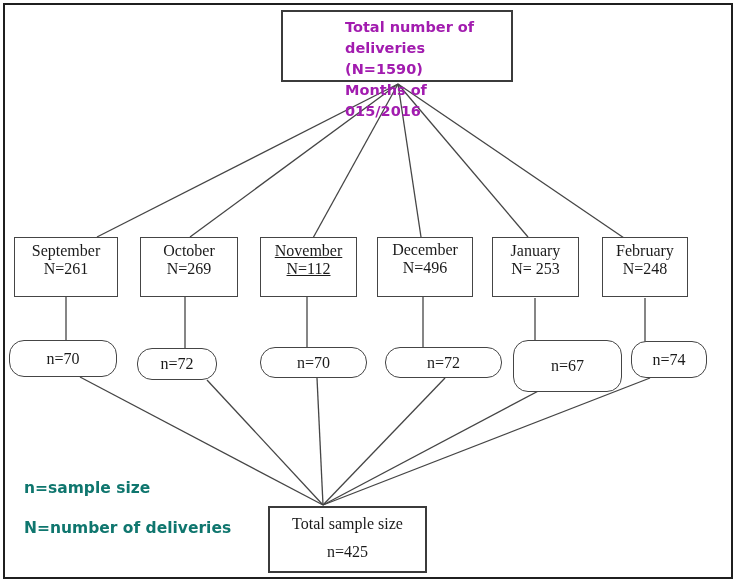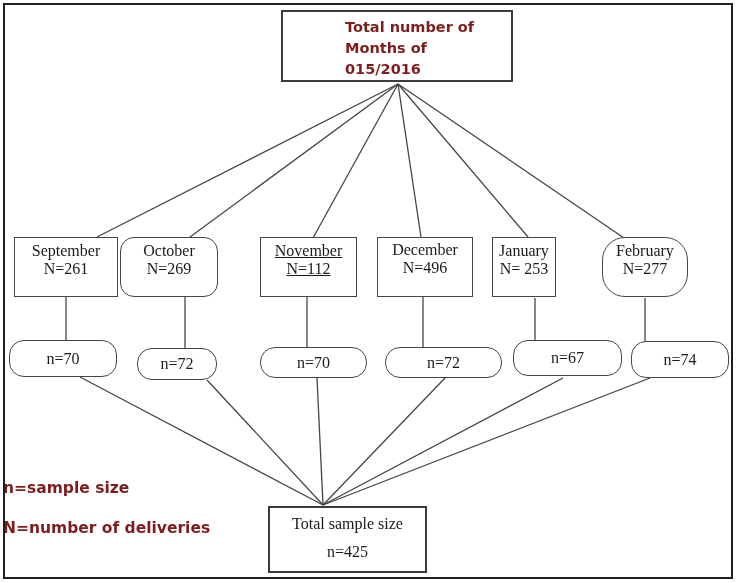--- a/index.html
+++ b/index.html
@@ -21,21 +21,21 @@
   .box{
     position:absolute;
     background:#fff;
     border:1.5px solid #454545;
     box-sizing:border-box;
   }
   .top-box{
     left:281px;top:10px;width:232px;height:72px;
     border-width:2px;border-color:#3b3b3b;
     font-family:"DejaVu Sans","Liberation Sans",sans-serif;
-    font-size:14.5px;font-weight:600;color:#7f1d1d;
+    font-size:14.5px;font-weight:600;color:#a21caf;
     line-height:21px;
     padding:5px 4px 0 62px;
     text-align:left;
   }
   .month-box{
     top:237px;height:60px;
     display:flex;flex-direction:column;
     justify-content:space-between;align-items:center;
     padding:4px 0 20px;
     font-size:16px;
@@ -47,23 +47,23 @@
   }
   .total-box{
     left:268px;top:506px;width:159px;height:67px;
     border-width:2px;border-color:#3b3b3b;
     display:flex;flex-direction:column;
     justify-content:space-between;align-items:center;
     padding:7px 0 10px;
     font-size:16px;
   }
   .legend{
-    position:absolute;left:3px;
+    position:absolute;left:24px;
     font-family:"DejaVu Sans","Liberation Sans",sans-serif;
-    font-size:15.5px;font-weight:600;color:#7f1d1d;
+    font-size:15.5px;font-weight:600;color:#0f766e;
     white-space:nowrap;
   }
   .legend-n{top:479px;}
   .legend-N{top:519px;}
 </style>
 </head>
 <body>
 
 <div class="stage">
 
@@ -88,64 +88,65 @@
       <line x1="207" y1="380" x2="323" y2="505"></line>
       <line x1="317" y1="378" x2="323" y2="505"></line>
       <line x1="445" y1="378" x2="323" y2="505"></line>
       <line x1="563" y1="378" x2="323" y2="505"></line>
       <line x1="650" y1="378" x2="323" y2="505"></line>
     </g>
   </svg>
 
   <div class="box top-box">
     <div>Total number of</div>
+    <div>deliveries (N=1590)</div>
     <div>Months of 015/2016</div>
   </div>
 
   <div class="box month-box" style="left:14px;width:104px;">
     <div>September</div>
     <div>N=261</div>
   </div>
-  <div class="box month-box" style="left:120px;width:98px;border-radius:14px;">
+  <div class="box month-box" style="left:140px;width:98px;">
     <div>October</div>
     <div>N=269</div>
   </div>
   <div class="box month-box" style="left:260px;width:97px;text-decoration:underline;">
     <div>November</div>
     <div>N=112</div>
   </div>
   <div class="box month-box" style="left:377px;width:96px;justify-content:center;">
     <div>December</div>
     <div>N=496</div>
   </div>
-  <div class="box month-box" style="left:492px;width:64px;">
+  <div class="box month-box" style="left:492px;width:87px;">
     <div>January</div>
     <div>N= 253</div>
   </div>
-  <div class="box month-box" style="left:602px;width:86px;border-radius:23px;">
+  <div class="box month-box" style="left:602px;width:86px;">
     <div>February</div>
-    <div>N=277</div>
+    <div>N=248</div>
   </div>
 
   <div class="box sample-box" style="left:9px;top:340px;width:108px;height:37px;">
     <span>n=70</span>
   </div>
   <div class="box sample-box" style="left:137px;top:348px;width:80px;height:32px;">
     <span>n=72</span>
   </div>
   <div class="box sample-box" style="left:260px;top:347px;width:107px;height:31px;">
     <span>n=70</span>
   </div>
   <div class="box sample-box" style="left:385px;top:347px;width:117px;height:31px;">
     <span>n=72</span>
   </div>
-  <div class="box sample-box" style="left:513px;top:340px;width:109px;height:36px;align-items:center;">
+  <div class="box sample-box" style="left:513px;top:340px;width:109px;height:52px;align-items:center;">
     <span>n=67</span>
   </div>
-  <div class="box sample-box" style="left:631px;top:341px;width:98px;height:37px;">
+  <div class="box sample-box" style="left:631px;top:341px;width:76px;height:37px;">
     <span>n=74</span>
   </div>
 
   <div class="box total-box">
     <div>Total sample size</div>
     <div>n=425</div>
   </div>
 
   <div class="legend legend-n">n=sample size</div>
   <div class="legend legend-N">N=number of deliveries</div>

